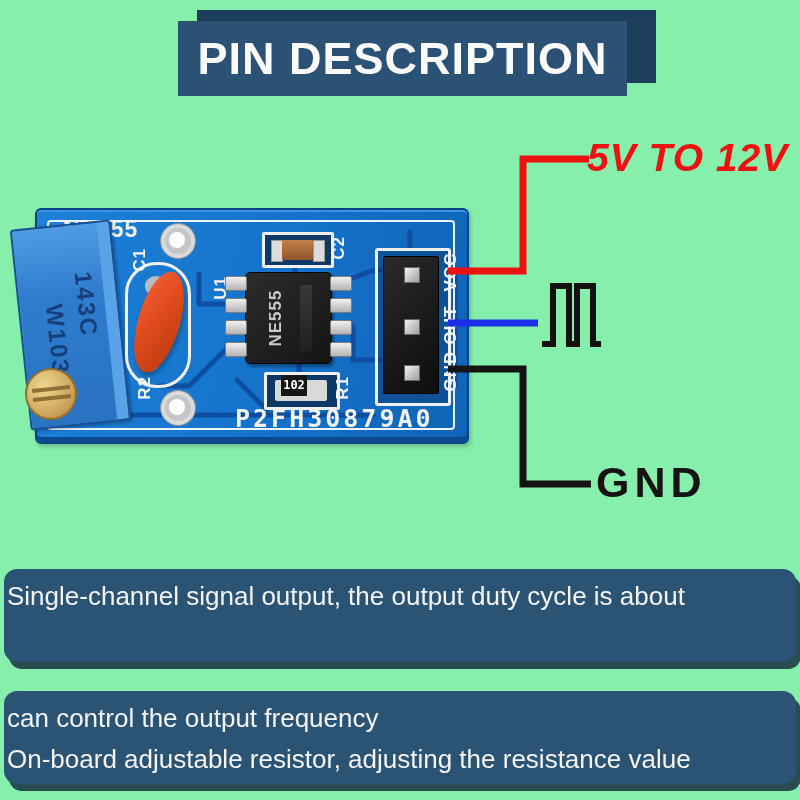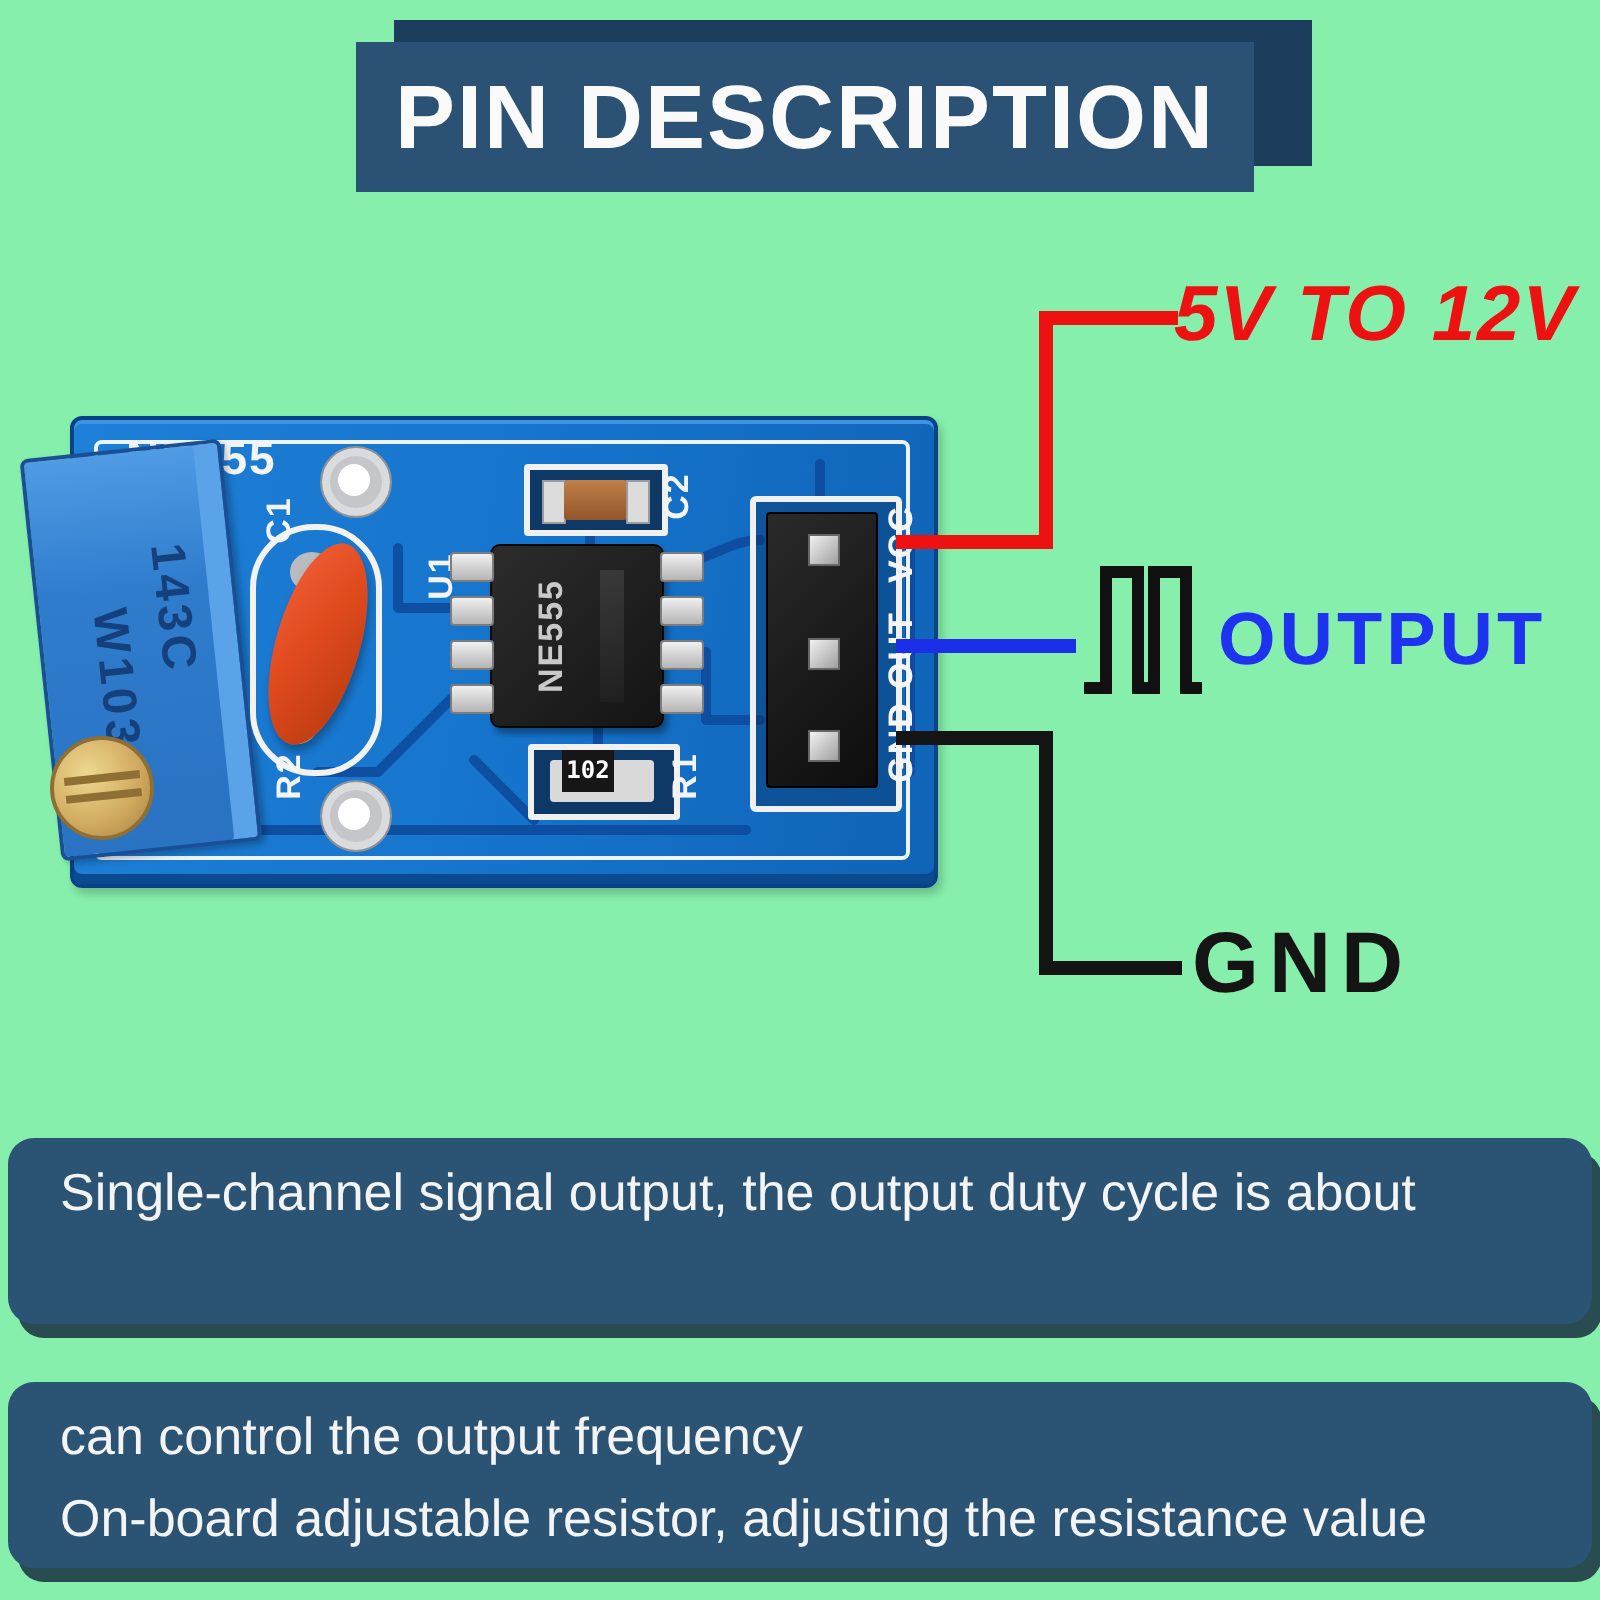--- a/index.html
+++ b/index.html
@@ -94,21 +94,21 @@
   #wires{left:0;top:0;z-index:6;pointer-events:none;}
   #wave-icon{left:539px;top:280px;z-index:7;}
   .callout{z-index:7;font-weight:bold;white-space:nowrap;}
   #lbl-power{left:587px;top:136px;font-size:39px;color:#ee1111;letter-spacing:1px;font-style:italic;}
   #lbl-output{left:609px;top:299px;font-size:37px;color:#1e33ef;letter-spacing:2px;}
   #lbl-gnd{left:596px;top:458px;font-size:43px;color:#141414;letter-spacing:5px;}
 
   
   .note{left:4px;width:792px;height:93px;background:#2b5373;border-radius:13px;z-index:4;
         box-shadow:5px 7px 0 rgba(16,35,56,.8);color:#f4f4f4;box-sizing:border-box;
-        padding:7px 26px;font-size:26px;line-height:41px;}
+        padding:7px 3px;font-size:26px;line-height:41px;}
   .note p{margin:0;}
   #note-1{top:569px;}
   #note-2{top:691px;}
 </style>
 </head>
 <body>
 
 <div id="stage">
 
   <div class="abs" id="title-shadow"></div>
@@ -185,35 +185,35 @@
     <div class="abs" id="hdr-outline"></div>
     <div class="abs" id="hdr-body">
       <span class="hpin" style="top:10px;"></span>
       <span class="hpin" style="top:62px;"></span>
       <span class="hpin" style="top:108px;"></span>
     </div>
     <span class="pinlbl" style="left:414px;top:62px;">VCC</span>
     <span class="pinlbl" style="left:414px;top:115px;">OUT</span>
     <span class="pinlbl" style="left:414px;top:161px;">GND</span>
 
+    <div class="abs" id="serial">P2FH30879A0</div>
   </div>
 
   <svg class="abs" id="wires" width="800" height="800" viewBox="0 0 800 800">
     <path d="M448 271 H523 V159 H589" stroke="#ee1111" stroke-width="7" fill="none"></path>
     <path d="M448 323 H538" stroke="#1c2fe8" stroke-width="7" fill="none"></path>
     <path d="M448 369 H523 V484 H591" stroke="#141414" stroke-width="7" fill="none"></path>
   </svg>
 
   <div class="abs callout" id="lbl-power">5V TO 12V</div>
 
   <svg class="abs" id="wave-icon" width="64" height="68" viewBox="0 0 64 68">
     <path d="M3 64 H14 V6 H30 V64 H38 V6 H54 V64 H62" stroke="#111" stroke-width="6" fill="none"></path>
   </svg>
 
-  <div class="abs callout" id="lbl-output">OUTPUT</div>
 
   <div class="abs callout" id="lbl-gnd">GND</div>
 
   <div class="abs note" id="note-1">
     <p>Single-channel signal output, the output duty cycle is about</p>
   </div>
   <div class="abs note" id="note-2">
     <p>can control the output frequency</p>
     <p>On-board adjustable resistor, adjusting the resistance value</p>
   </div>

